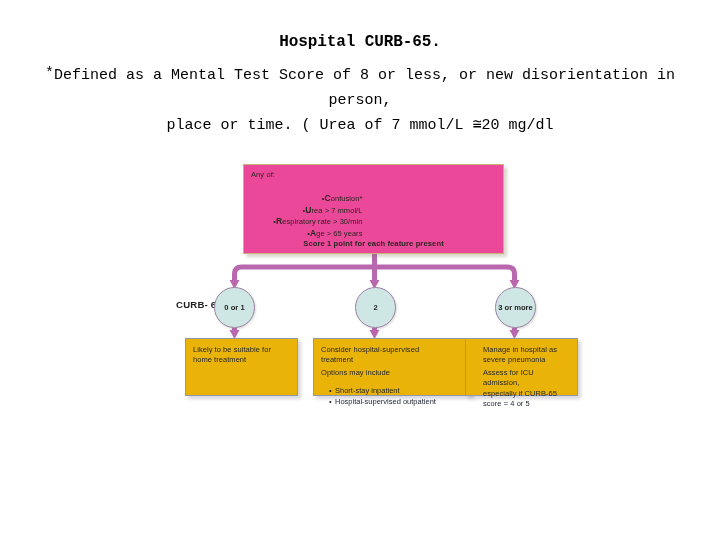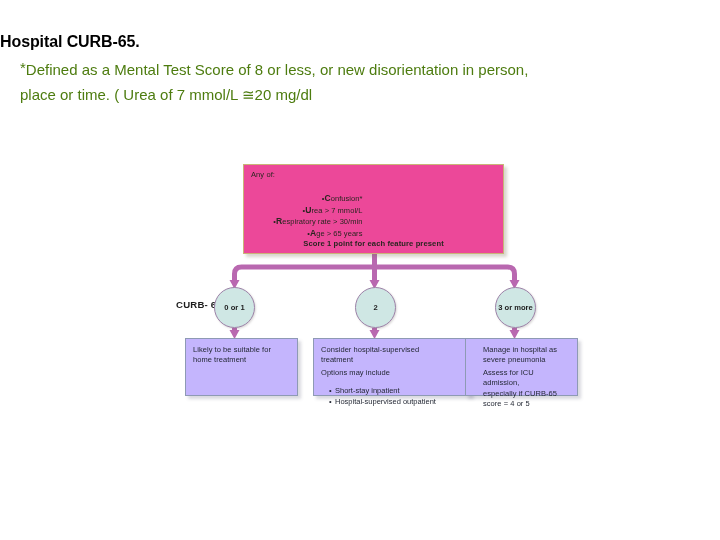--- a/index.html
+++ b/index.html
@@ -14,34 +14,36 @@
     position: relative;
     overflow: hidden;
   }
 
   
   .heading {
     position: absolute;
     left: 0;
     top: 0;
     width: 720px;
+    text-align: center;
+    font-family: Liberation Mono, monospace;
   }
   .title {
     font-size: 16px;
     font-weight: bold;
     color: #000000;
     margin-top: 31px;
     line-height: 22px;
     letter-spacing: -0.1px;
   }
   .subtitle {
     font-size: 15px;
-    color: #4d7c0f;
+    color: #000000;
     line-height: 25px;
-    margin-top: 2px;
+    margin-top: 8px;
     padding: 0 20px;
   }
   .subtitle .star {
     font-size: 15px;
     vertical-align: 2px;
   }
 
   
   .figure {
     position: absolute;
@@ -151,21 +153,21 @@
   }
   .node-a { left: 214px; top: 287px; }
   .node-b { left: 355px; top: 287px; }
   .node-c { left: 495px; top: 287px; }
 
   
   .outcome-box {
     position: absolute;
     top: 338px;
     height: 58px;
-    background: #c4b5fd;
+    background: #eab308;
     border: 1px solid #8e9ab4;
     box-sizing: border-box;
     box-shadow: 3px 3px 3px rgba(110,110,130,0.26);
     padding: 6px 7px 0 7px;
   }
   .box-a { left: 185px; width: 113px; }
   .box-b { left: 313px; width: 158px; }
   .box-c { left: 465px; width: 113px; padding-left: 17px; }
 
   .outcome-line {

